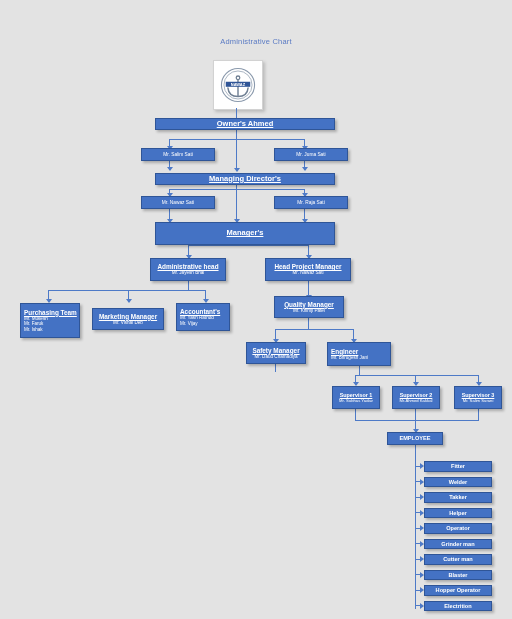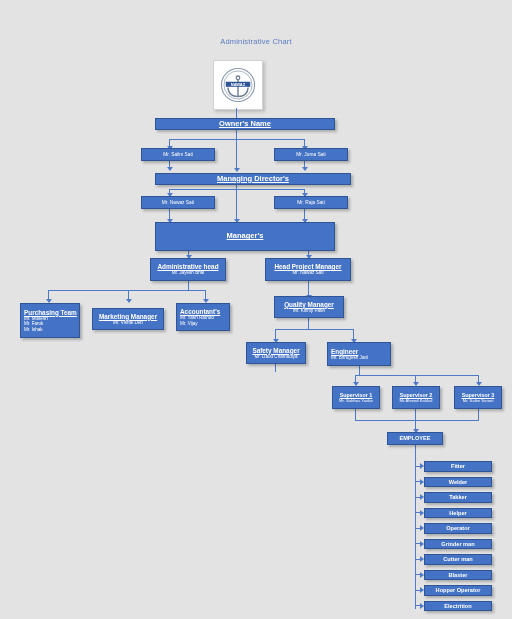--- a/index.html
+++ b/index.html
@@ -191,44 +191,44 @@
   <div class="ln lnv" style="left:355px;top:409px;height:11px;"></div>
   <div class="ln lnv" style="left:415px;top:409px;height:11px;"></div>
   <div class="ln lnv" style="left:478px;top:409px;height:11px;"></div>
   <div class="ln lnh" style="left:355px;top:420px;width:124px;"></div>
   <div class="ln lnv" style="left:415px;top:420px;height:12px;"></div>
   <div class="arrow" style="left:413px;top:429px;"></div>
 
   <div class="ln lnv" style="left:415px;top:445px;height:164px;"></div>
 
   <div class="node t-big" style="left:155px;top:118px;width:180px;height:12px;">
-    <span class="hdr">Owner's Name</span>
+    <span class="hdr">Owner's Ahmed</span>
   </div>
 
   <div class="node t-small" style="left:141px;top:148px;width:74px;height:13px;">
     <span class="hdr">Mr. Salim Sati</span>
   </div>
 
   <div class="node t-small" style="left:274px;top:148px;width:74px;height:13px;">
     <span class="hdr">Mr. Juma Sati</span>
   </div>
 
-  <div class="node t-big" style="left:155px;top:173px;width:196px;height:12px;">
+  <div class="node t-big" style="left:155px;top:173px;width:180px;height:12px;">
     <span class="hdr">Managing Director's</span>
   </div>
 
   <div class="node t-small" style="left:141px;top:196px;width:74px;height:13px;">
     <span class="hdr">Mr. Nawaz Sati</span>
   </div>
 
   <div class="node t-small" style="left:274px;top:196px;width:74px;height:13px;">
     <span class="hdr">Mr. Raja Sati</span>
   </div>
 
-  <div class="node t-big" style="left:155px;top:222px;width:180px;height:29px;">
+  <div class="node t-big" style="left:155px;top:222px;width:180px;height:23px;">
     <span class="hdr">Manager's</span>
   </div>
 
   <div class="node t-mid" style="left:150px;top:258px;width:76px;height:23px;">
     <span class="hdr">Administrative head</span>
     <span class="sub">Mr. Jayesh Bhai</span>
   </div>
 
   <div class="node t-mid" style="left:265px;top:258px;width:86px;height:23px;">
     <span class="hdr">Head Project Manager</span>

